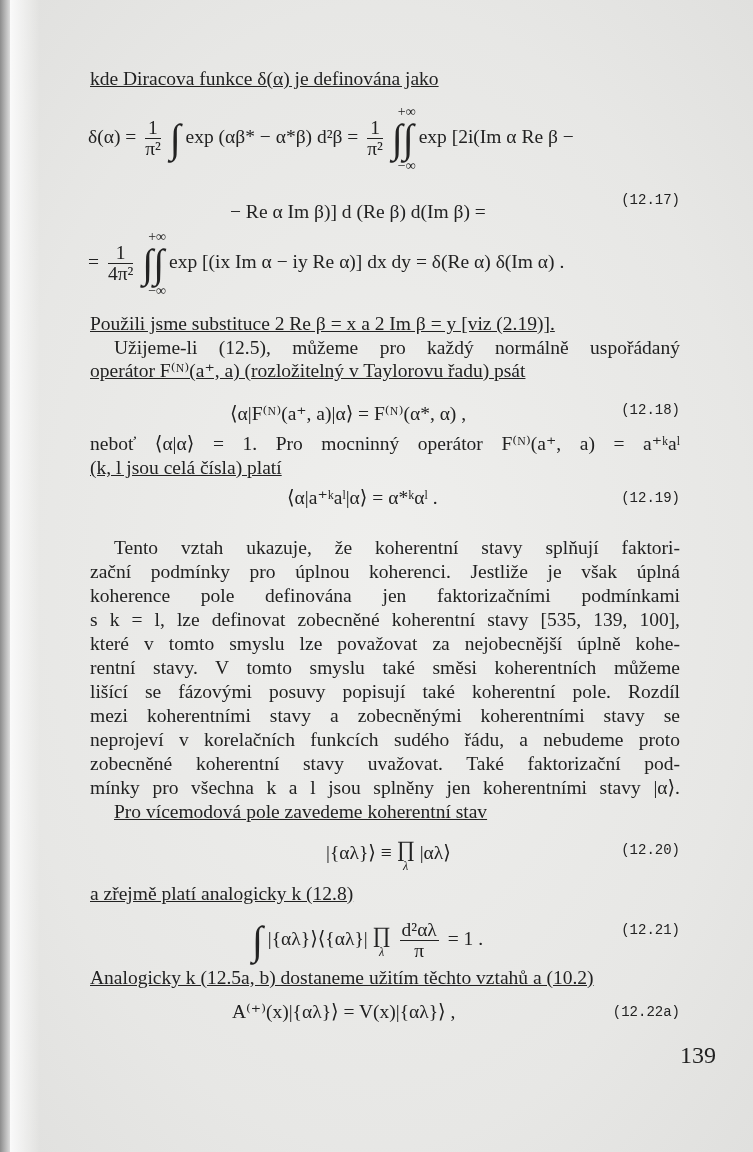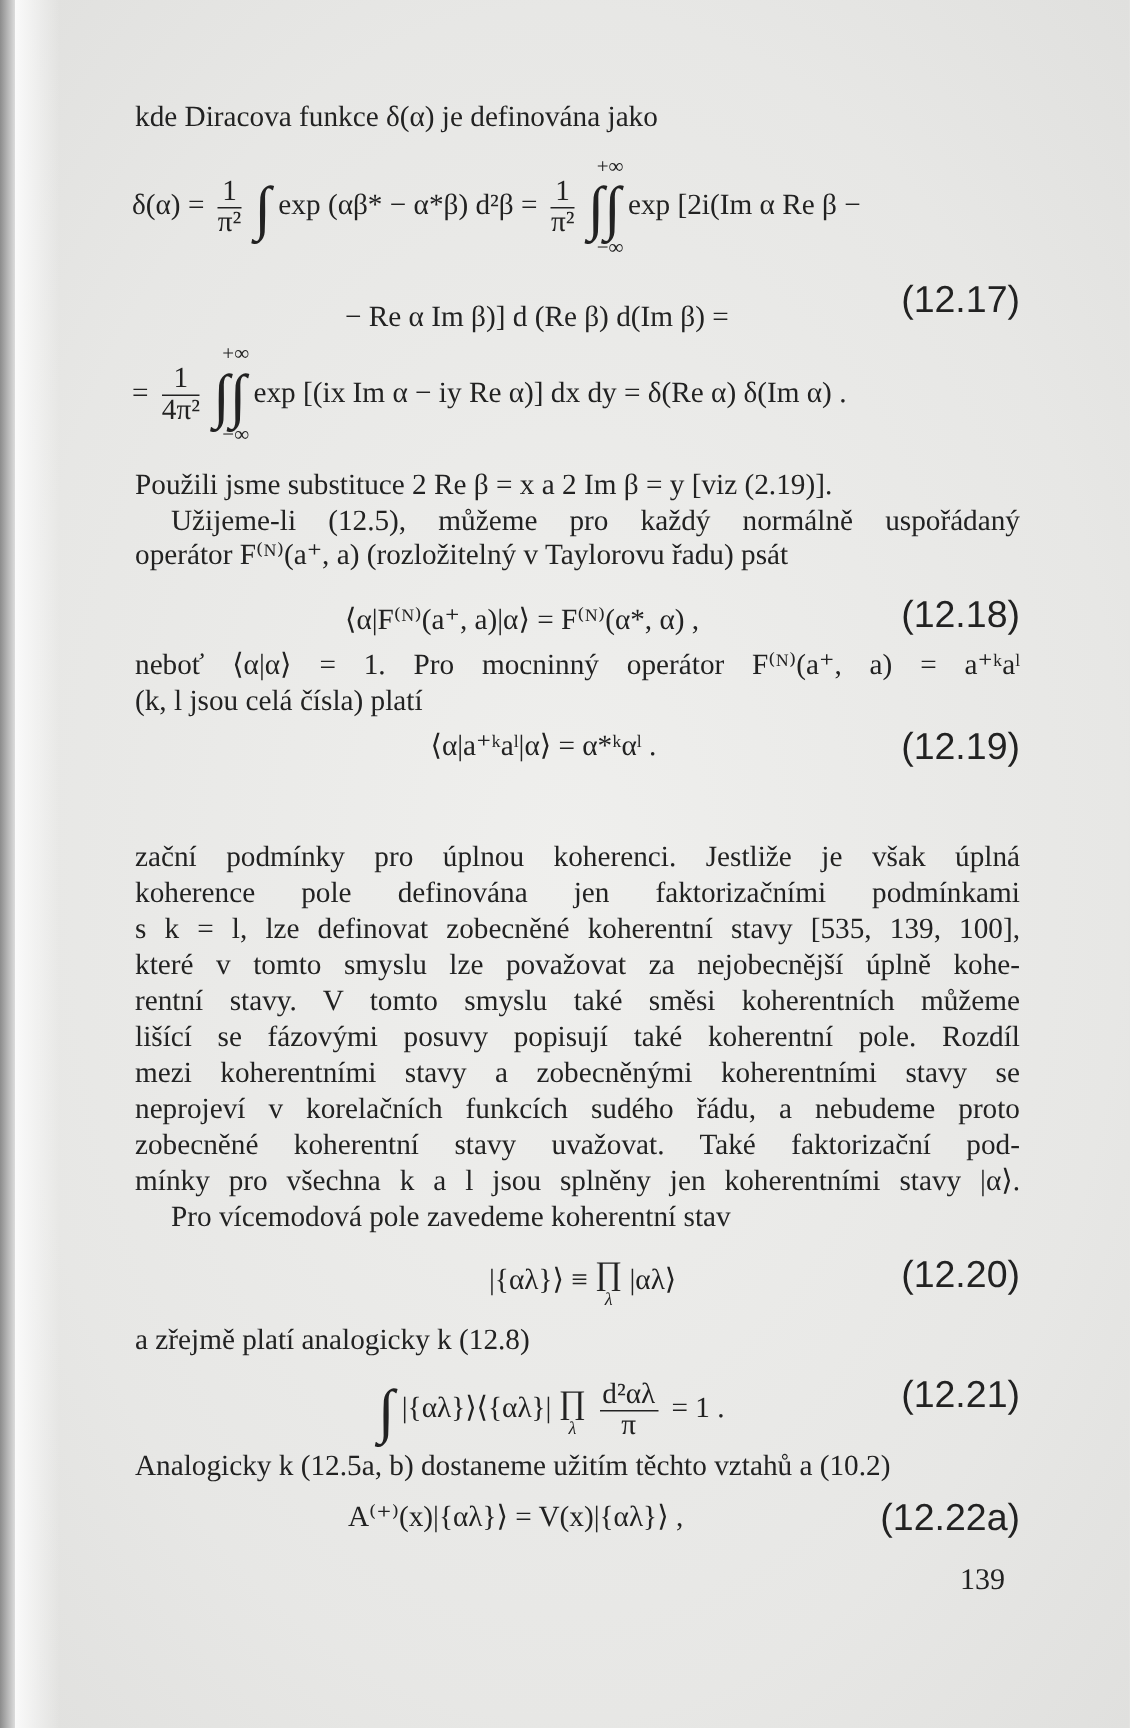--- a/index.html
+++ b/index.html
@@ -20,45 +20,45 @@
   .spine-glow {
     position: absolute; left: 10px; top: 0; width: 30px; height: 1152px;
     background: linear-gradient(90deg, #fafafa 0%, rgba(240,240,238,0) 100%);
   }
   .line {
     position: absolute; left: 90px; width: 590px;
     font-family: "Liberation Serif", "DejaVu Serif", serif;
     font-size: 19.5px; line-height: 24px; white-space: nowrap;
     text-align: justify; text-align-last: justify;
   }
-  .line.left { text-align: center; text-align-last: left; }
+  .line.left { text-align: center; text-align-last: left; text-decoration: underline; }
   .indent { left: 114px; width: 566px; }
   .eq {
     position: absolute;
     font-family: "Liberation Serif", "DejaVu Serif", serif;
     font-size: 19.5px; line-height: 24px; white-space: nowrap;
   }
   .eqnum {
     position: absolute; right: 73px;
-    font-family: Liberation Sans, sans-serif;
-    font-size: 25px; line-height: 24px;
+    font-family: Liberation Mono, monospace;
+    font-size: 14px; line-height: 24px;
   }
   .frac { display: inline-block; vertical-align: middle; text-align: center; margin: 0 4px; }
   .frac .num { display: block; border-bottom: 1px solid #222; padding: 0 2px; line-height: 20px; }
   .frac .den { display: block; line-height: 20px; }
   .int { font-size: 40px; vertical-align: middle; line-height: 30px; display: inline-block; }
   .limits { display: inline-block; position: relative; vertical-align: middle; }
   .limits .up { position: absolute; top: -24px; left: 6px; font-size: 14px; }
   .limits .lo { position: absolute; bottom: -24px; left: 6px; font-size: 14px; }
   .prod { display: inline-block; text-align: center; vertical-align: middle; }
   .prod .sym { display: block; font-size: 22px; line-height: 22px; }
   .prod .sub { display: block; font-size: 12px; line-height: 12px; font-style: italic; }
   .pagenum {
-    position: absolute; left: 640px; top: 1042px;
-    font-family: "Liberation Serif", "DejaVu Serif", serif; font-size: 20px;
+    position: absolute; left: 680px; top: 1042px;
+    font-family: "Liberation Serif", "DejaVu Serif", serif; font-size: 24px;
   }
 </style>
 </head>
 <body>
 
 <div class="page">
   <div class="spine"></div>
   <div class="spine-glow"></div>
 
   <div class="line left" style="top:67px;">kde Diracova funkce δ(α) je definována jako</div>
@@ -106,20 +106,21 @@
 
   <div class="eq" style="left:230px; top:402px;text-align:right;">⟨α|F⁽ᴺ⁾(a⁺, a)|α⟩ = F⁽ᴺ⁾(α*, α) ,</div>
   <div class="eqnum" style="top:398px;">(12.18)</div>
 
   <div class="line" style="top:432px;">neboť ⟨α|α⟩ = 1. Pro mocninný operátor F⁽ᴺ⁾(a⁺, a) = a⁺ᵏaˡ</div>
   <div class="line left" style="top:456px;">(k, l jsou celá čísla) platí</div>
 
   <div class="eq" style="left:287px; top:486px;">⟨α|a⁺ᵏaˡ|α⟩ = α*ᵏαˡ .</div>
   <div class="eqnum" style="top:486px;">(12.19)</div>
 
+  <div class="line indent" style="top:536px;">Tento vztah ukazuje, že koherentní stavy splňují faktori-</div>
   <div class="line" style="top:560px;">zační podmínky pro úplnou koherenci. Jestliže je však úplná</div>
   <div class="line" style="top:584px;">koherence pole definována jen faktorizačními podmínkami</div>
   <div class="line" style="top:608px;">s k = l, lze definovat zobecněné koherentní stavy [535, 139, 100],</div>
   <div class="line" style="top:632px;">které v tomto smyslu lze považovat za nejobecnější úplně kohe-</div>
   <div class="line" style="top:656px;">rentní stavy. V tomto smyslu také směsi koherentních můžeme</div>
   <div class="line" style="top:680px;">lišící se fázovými posuvy popisují také koherentní pole. Rozdíl</div>
   <div class="line" style="top:704px;">mezi koherentními stavy a zobecněnými koherentními stavy se</div>
   <div class="line" style="top:728px;">neprojeví v korelačních funkcích sudého řádu, a nebudeme proto</div>
   <div class="line" style="top:752px;">zobecněné koherentní stavy uvažovat. Také faktorizační pod-</div>
   <div class="line" style="top:776px;">mínky pro všechna k a l jsou splněny jen koherentními stavy |α⟩.</div>

